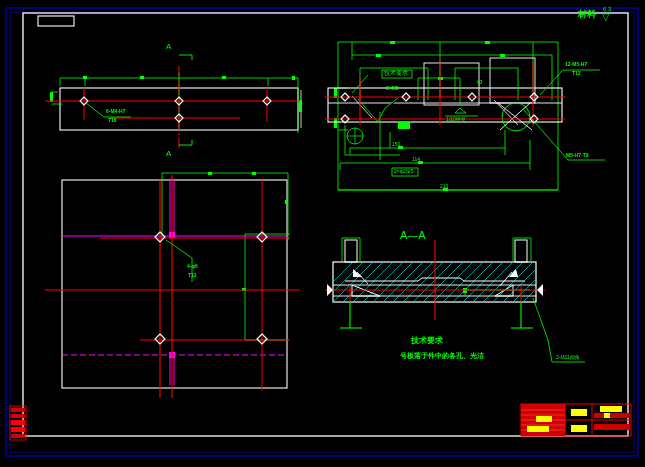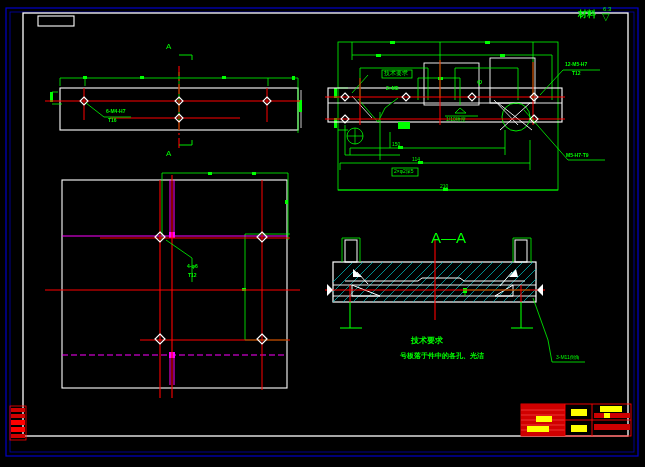--- a/index.html
+++ b/index.html
@@ -375,19 +375,19 @@
 
   <div class="overlay-text" style="left:565px; top:62px; color:#00ff00; font-size:5px; font-weight:bold;">12-M5-H7</div>
   <div class="overlay-text" style="left:572px; top:71px; color:#00ff00; font-size:5px; font-weight:bold;">T12</div>
   <div class="overlay-text" style="left:566px; top:153px; color:#00ff00; font-size:5px; font-weight:bold;">M5-H7-T9</div>
 
   <div class="overlay-text" style="left:392px; top:142px; color:#00ff00; font-size:5px;">150</div>
   <div class="overlay-text" style="left:412px; top:157px; color:#00ff00; font-size:5px;">114</div>
   <div class="overlay-text" style="left:440px; top:184px; color:#00ff00; font-size:5px;">210</div>
   <div class="overlay-text" style="left:394px; top:169px; color:#00ff00; font-size:5px;">2×φ2深5</div>
 
-  <div class="overlay-text" style="left:431px; top:230px; color:#00ff00; font-size:15px;">A—A</div>
+  <div class="overlay-text" style="left:400px; top:230px; color:#00ff00; font-size:11px;">A—A</div>
   <div class="overlay-text" style="left:556px; top:355px; color:#00ff00; font-size:5px;">3-M11倒角</div>
 
   <div class="overlay-text" style="left:411px; top:337px; color:#00ff00; font-size:8px; font-weight:bold;">技术要求</div>
   <div class="overlay-text" style="left:400px; top:352px; color:#00ff00; font-size:7px; font-weight:bold;">号板落于件中的各孔、光洁</div>
 
 </div>
 
 </body></html>

